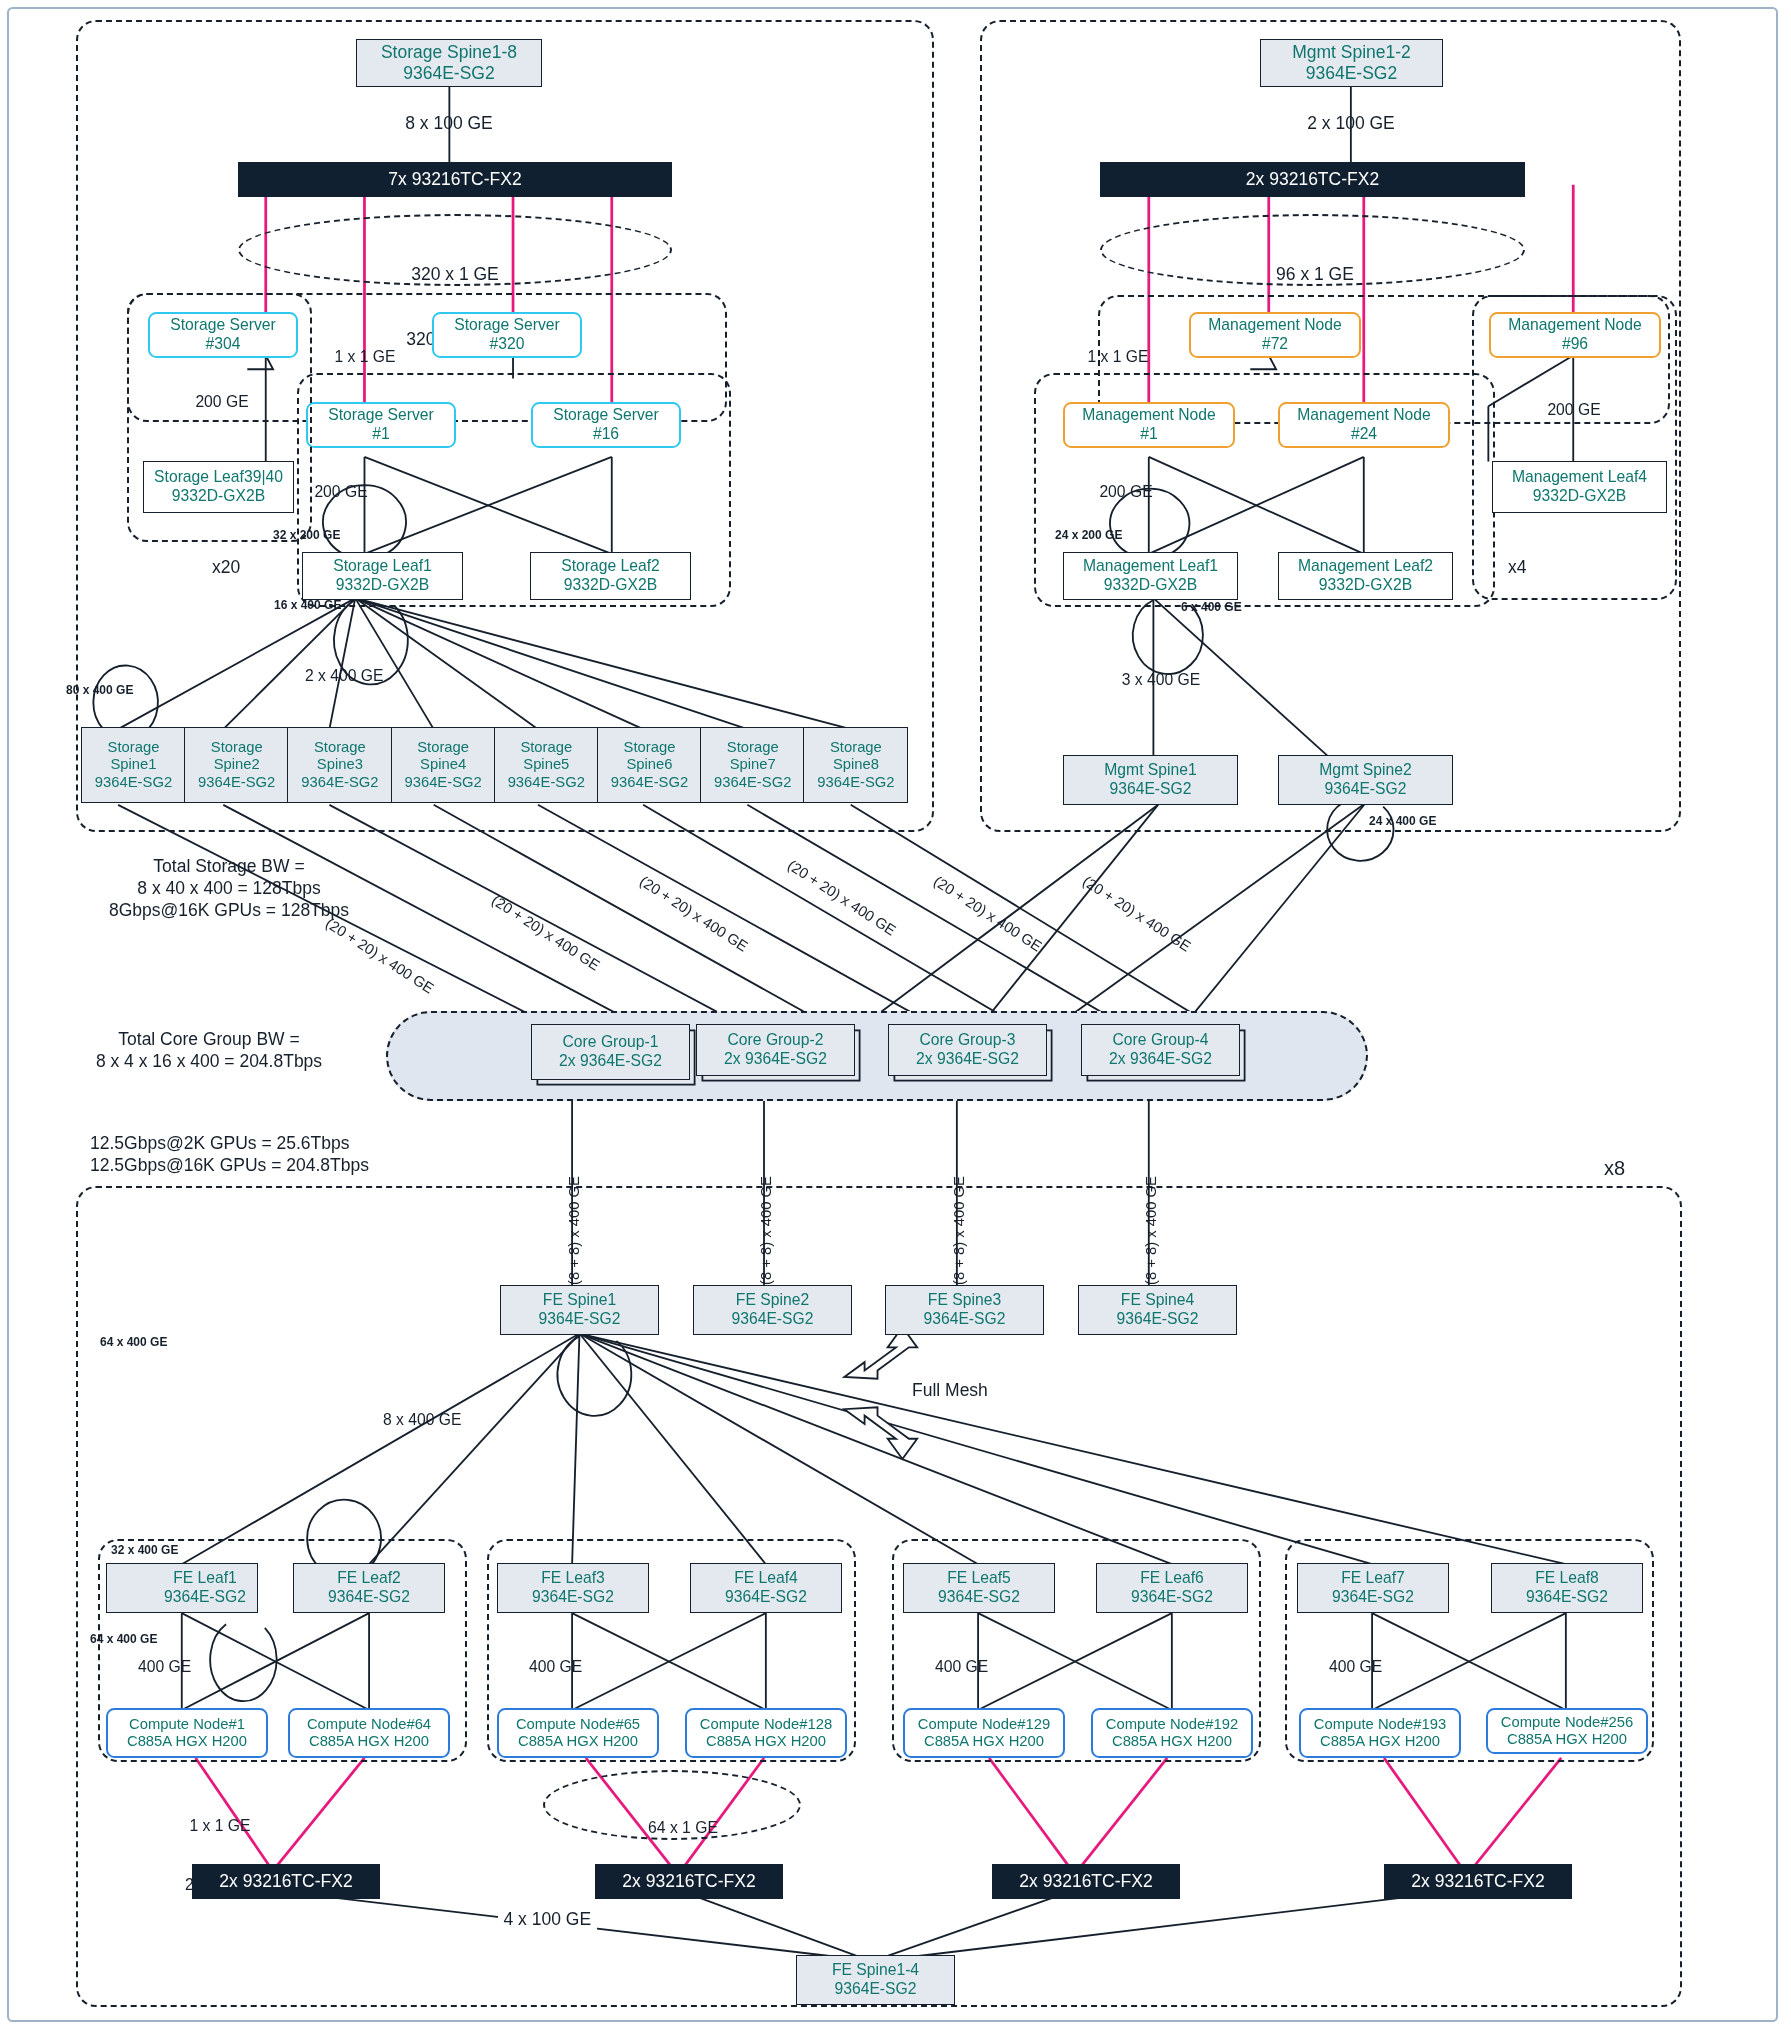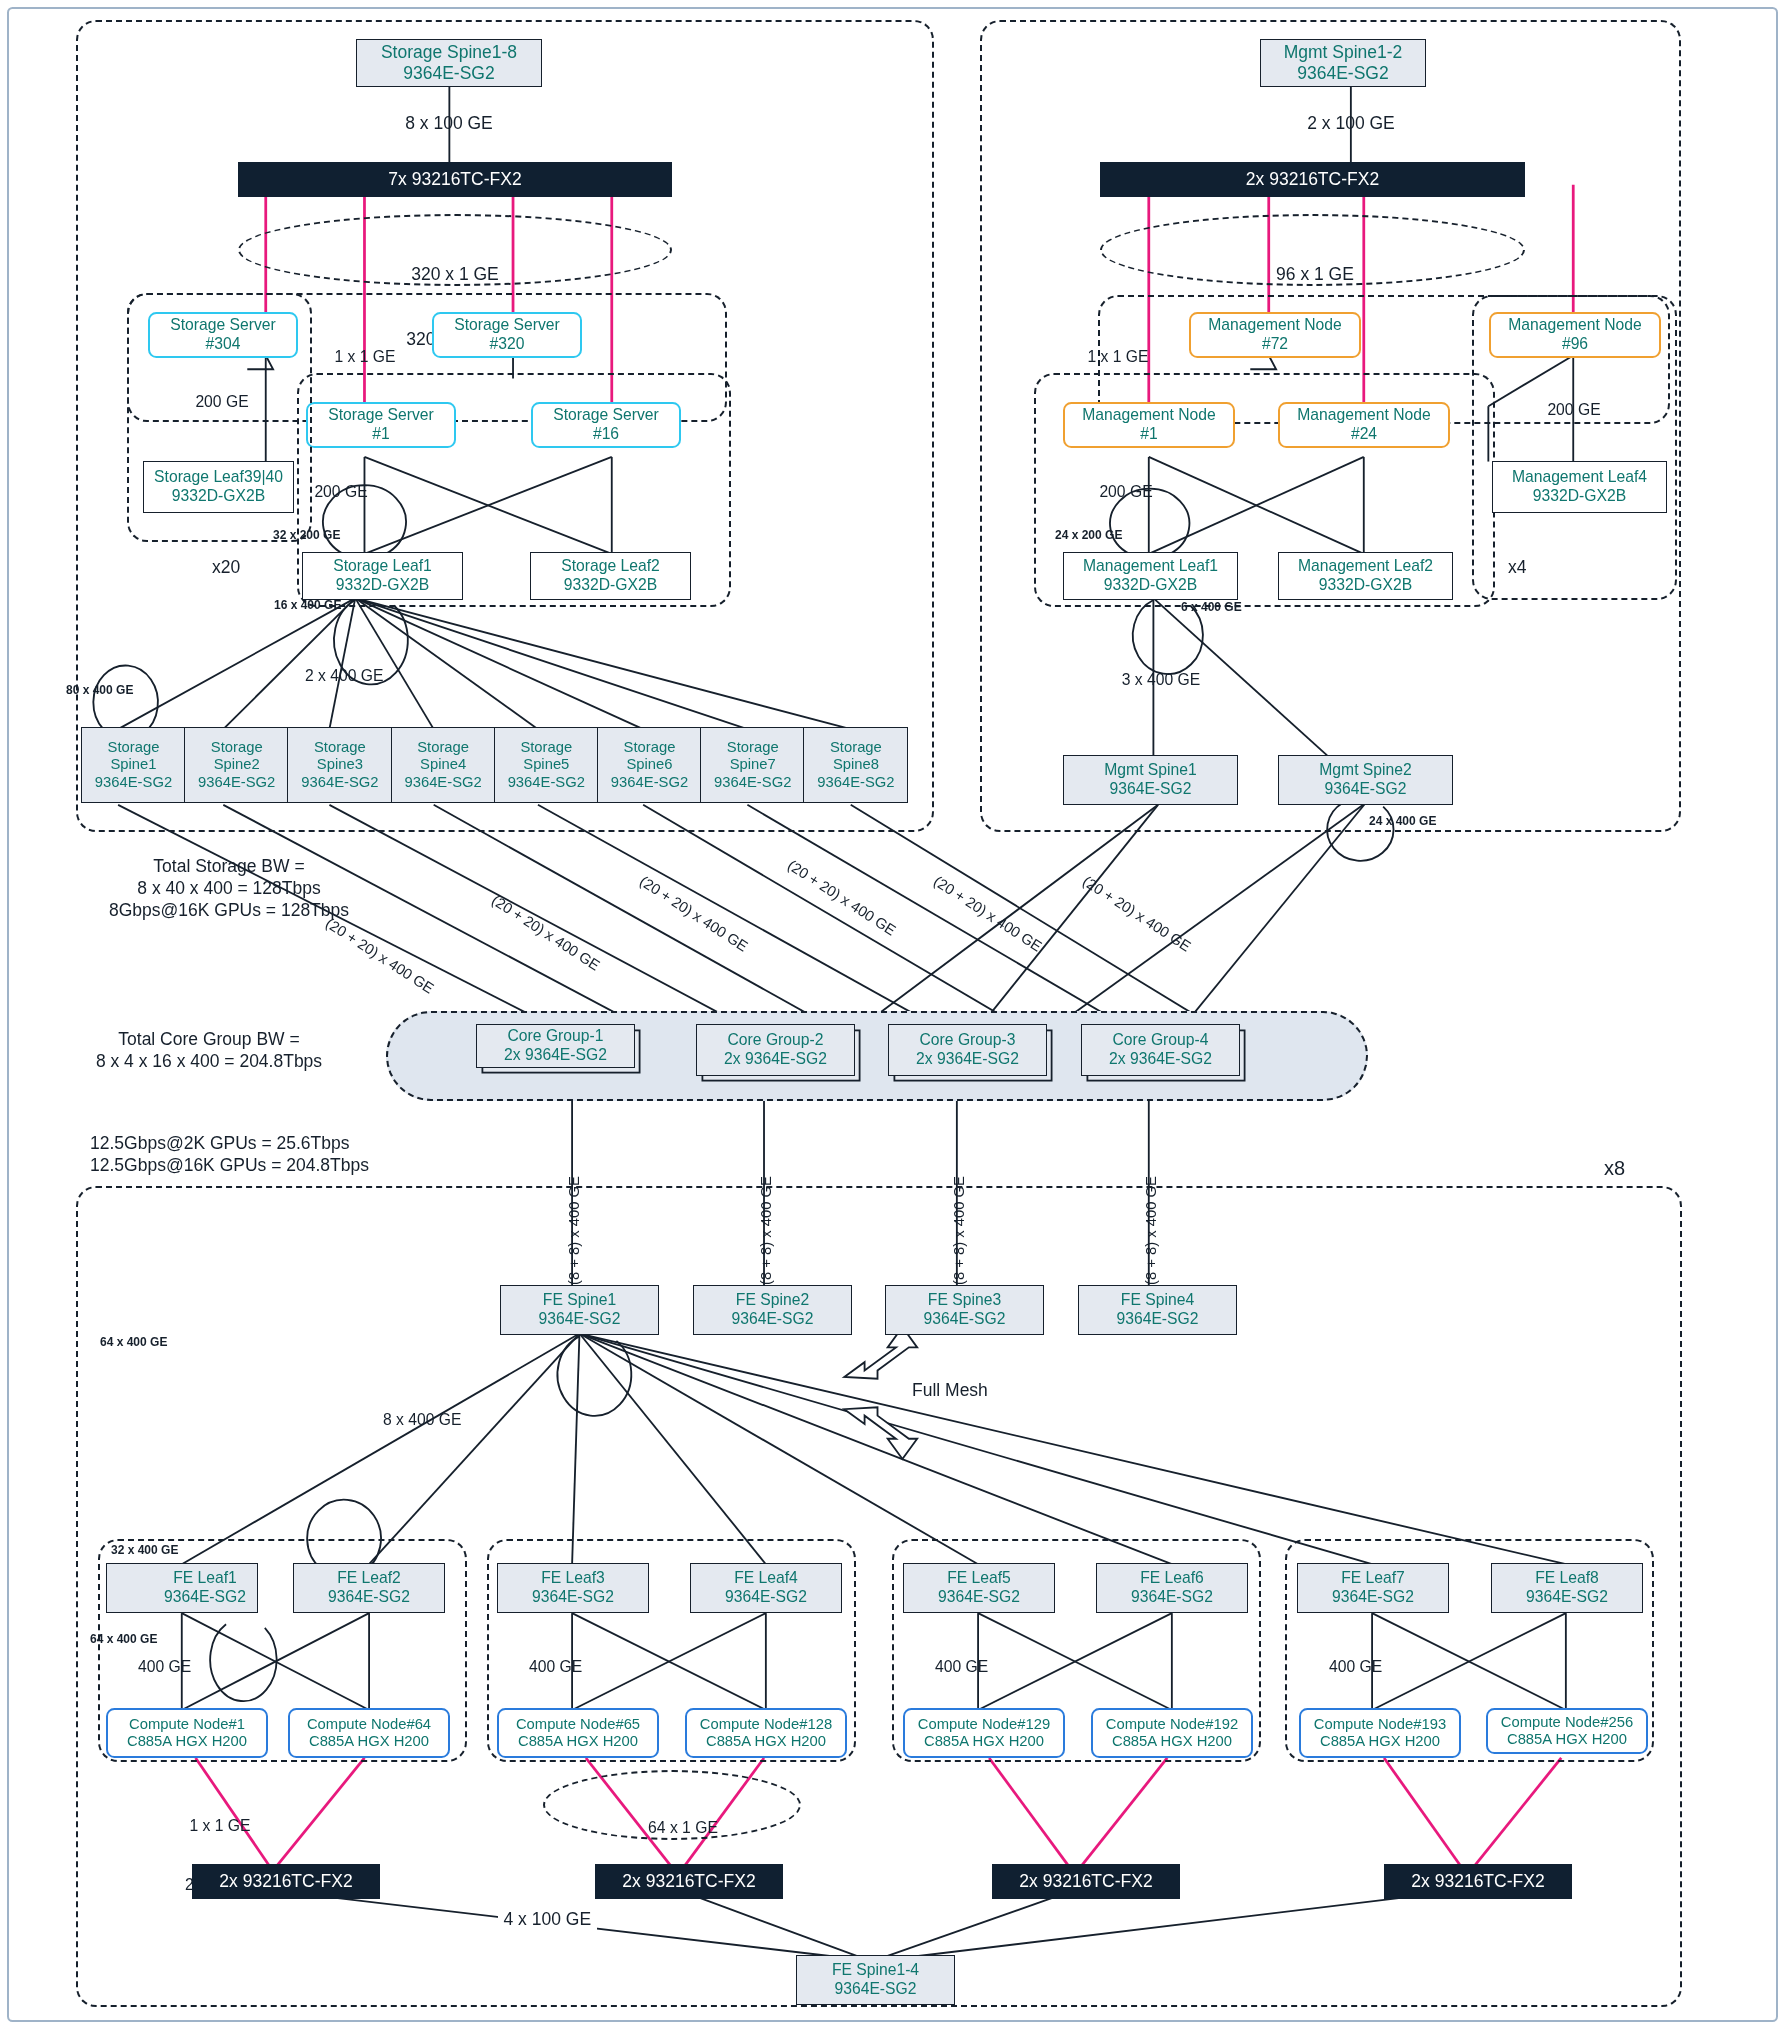--- a/index.html
+++ b/index.html
@@ -265,21 +265,21 @@
     </div>
     <div class="node grey t16" style="position:relative;width:105px;height:76px;margin-left:-1.8px;">
       <span>Storage</span>
         <span>Spine8</span>
         <span>9364E-SG2</span>
     </div>
   </div>
 
   <div class="dash" style="left:980px;top:20px;width:701px;height:812px;"></div>
 
-  <div class="node grey t19" style="left:1260px;top:39px;width:166px;height:48px;">
+  <div class="node grey t19" style="left:1260px;top:39px;width:183px;height:48px;">
     <span>Mgmt Spine1-2</span>
     <span>9364E-SG2</span>
   </div>
   <div class="lbl t19 c" style="left:1351px;top:113px;">2 x 100 GE</div>
   <div class="node dark" style="left:1100px;top:162px;width:425px;height:35px;">2x 93216TC-FX2</div>
 
   <div class="dashell" style="left:1100px;top:214px;width:425px;height:72px;"></div>
   <div class="lbl t19 c" style="left:1315px;top:220px;text-align:center;">
     <div>96 x 1 GE</div>
     <div>96 x 10 GE</div>
@@ -351,21 +351,21 @@
   <div class="lbl t19" style="left:912px;top:1380px;">Full Mesh</div>
 
   <div class="lbl t16" style="left:332px;top:914px;transform:rotate(33deg);transform-origin:left top;">(20 + 20) x 400 GE</div>
   <div class="lbl t16" style="left:498px;top:891px;transform:rotate(33deg);transform-origin:left top;">(20 + 20) x 400 GE</div>
   <div class="lbl t16" style="left:646px;top:872px;transform:rotate(33deg);transform-origin:left top;">(20 + 20) x 400 GE</div>
   <div class="lbl t16" style="left:794px;top:856px;transform:rotate(33deg);transform-origin:left top;">(20 + 20) x 400 GE</div>
   <div class="lbl t16" style="left:940px;top:872px;transform:rotate(33deg);transform-origin:left top;">(20 + 20) x 400 GE</div>
   <div class="lbl t16" style="left:1089px;top:872px;transform:rotate(33deg);transform-origin:left top;">(20 + 20) x 400 GE</div>
 
   <div class="blob" style="left:386px;top:1011px;width:982px;height:90px;"></div>
-  <div class="node coreg t17" style="left:476px;top:1024px;width:159px;height:44px;">
+  <div class="node coreg t17" style="left:531px;top:1024px;width:159px;height:56px;">
     <span>Core Group-1</span>
     <span>2x 9364E-SG2</span>
   </div>
   <div class="node coreg t17" style="left:696px;top:1024px;width:159px;height:52px;">
     <span>Core Group-2</span>
     <span>2x 9364E-SG2</span>
   </div>
   <div class="node coreg t17" style="left:888px;top:1024px;width:159px;height:52px;">
     <span>Core Group-3</span>
     <span>2x 9364E-SG2</span>

